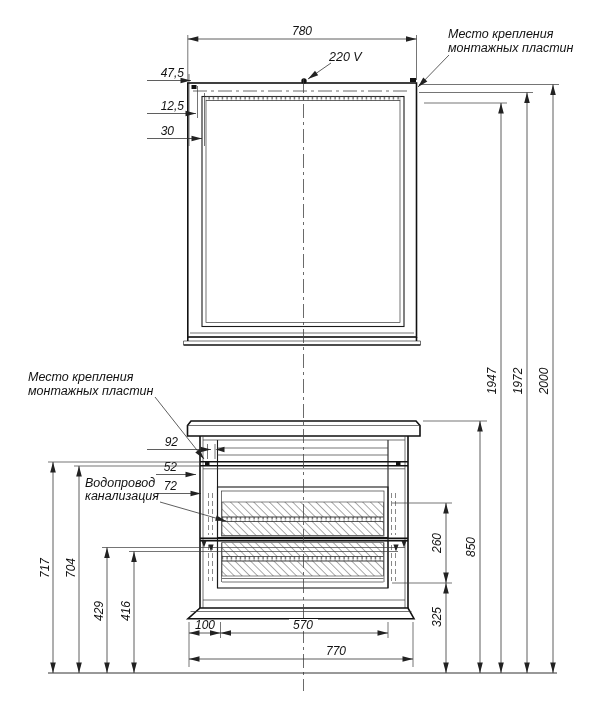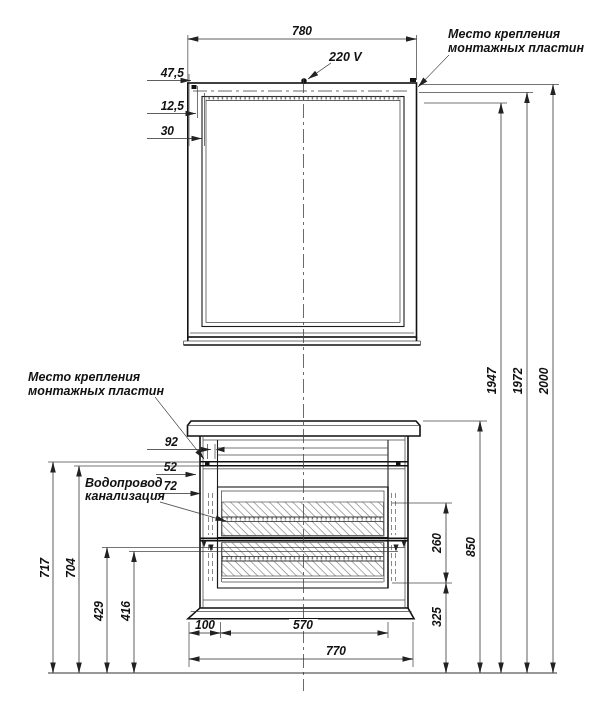--- a/index.html
+++ b/index.html
@@ -1,16 +1,16 @@
 <!DOCTYPE html>
 <html><head>
 <meta charset="utf-8">
 <style>
   html,body{margin:0;padding:0;background:#ffffff;}
-  .page{width:607px;height:720px;position:relative;background:#fff;overflow:hidden;font-weight:bold;}
+  .page{width:607px;height:720px;position:relative;background:#fff;overflow:hidden;}
   svg{display:block;}
   
   .s1{stroke:#111;stroke-width:1.6;fill:none;}          
   .s2{stroke:#1a1a1a;stroke-width:1.1;fill:none;}        
   .s3{stroke:#3a3a3a;stroke-width:0.7;fill:none;}        
   .dim{stroke:#2a2a2a;stroke-width:0.75;fill:none;}      
   .cl{stroke:#444;stroke-width:0.8;fill:none;stroke-dasharray:14 4 3 4;} 
   .hid{stroke:#555;stroke-width:0.7;fill:none;stroke-dasharray:5 3;}     
   .fwhite{fill:#fff;}
   .ink{fill:#111;}

